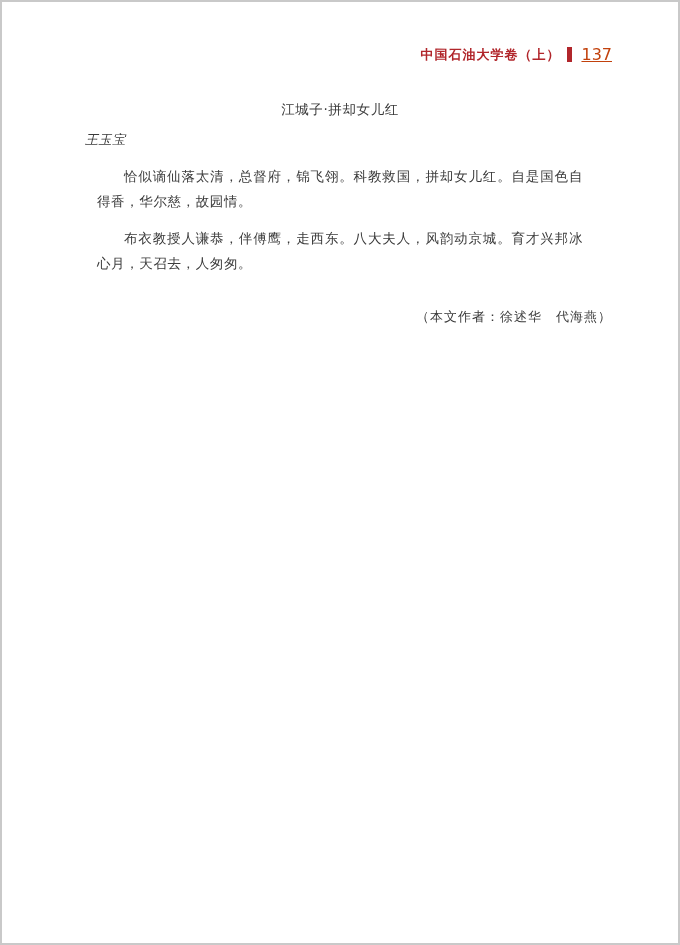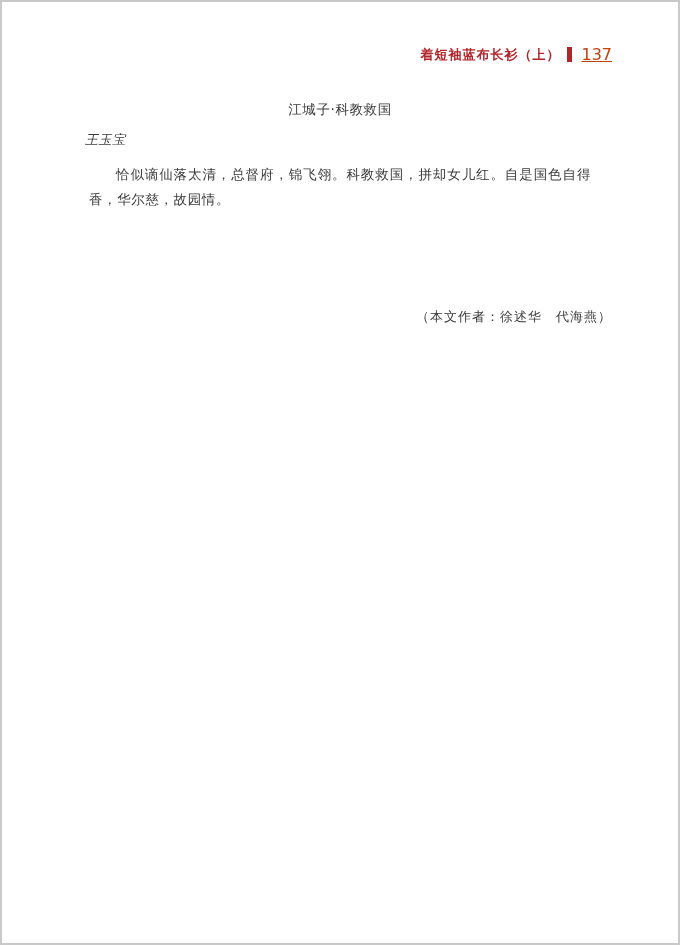--- a/index.html
+++ b/index.html
@@ -75,47 +75,48 @@
   .poem-author {
     text-align: left;
     font-style: italic;
     font-size: 13px;
     margin: 0 0 10px 0;
   }
   .poem-paragraph {
     text-indent: 2em;
     text-align: justify;
     text-align-last: left;
-    margin: 4px;
+    margin: 12px;
   }
   .attribution {
     position: absolute;
     right: 68px;
     top: 308px;
     font-size: 13px;
     color: #3a3a3a;
     letter-spacing: 1px;
   }
 </style>
 </head>
 <body>
 
 <div class="page">
   <div class="page-frame"></div>
 
   <div class="running-header">
-    <span class="volume-title">着短袖蓝布长衫（上）</span>
+    <span class="volume-title">中国石油大学卷（上）</span>
     <span class="divider-bar"></span>
     <span class="page-number">137</span>
   </div>
 
   <div class="content">
 
-    <p class="poem-title">江城子·科教救国</p>
+    <p class="poem-title">江城子·拼却女儿红</p>
 
     <p class="poem-author">王玉宝</p>
 
     <p class="poem-paragraph">恰似谪仙落太清，总督府，锦飞翎。科教救国，拼却女儿红。自是国色自得香，华尔慈，故园情。</p>
 
+    <p class="poem-paragraph">布衣教授人谦恭，伴傅鹰，走西东。八大夫人，风韵动京城。育才兴邦冰心月，天召去，人匆匆。</p>
   </div>
 
   <div class="attribution">（本文作者：徐述华　代海燕）</div>
 </div>
 
 </body></html>

